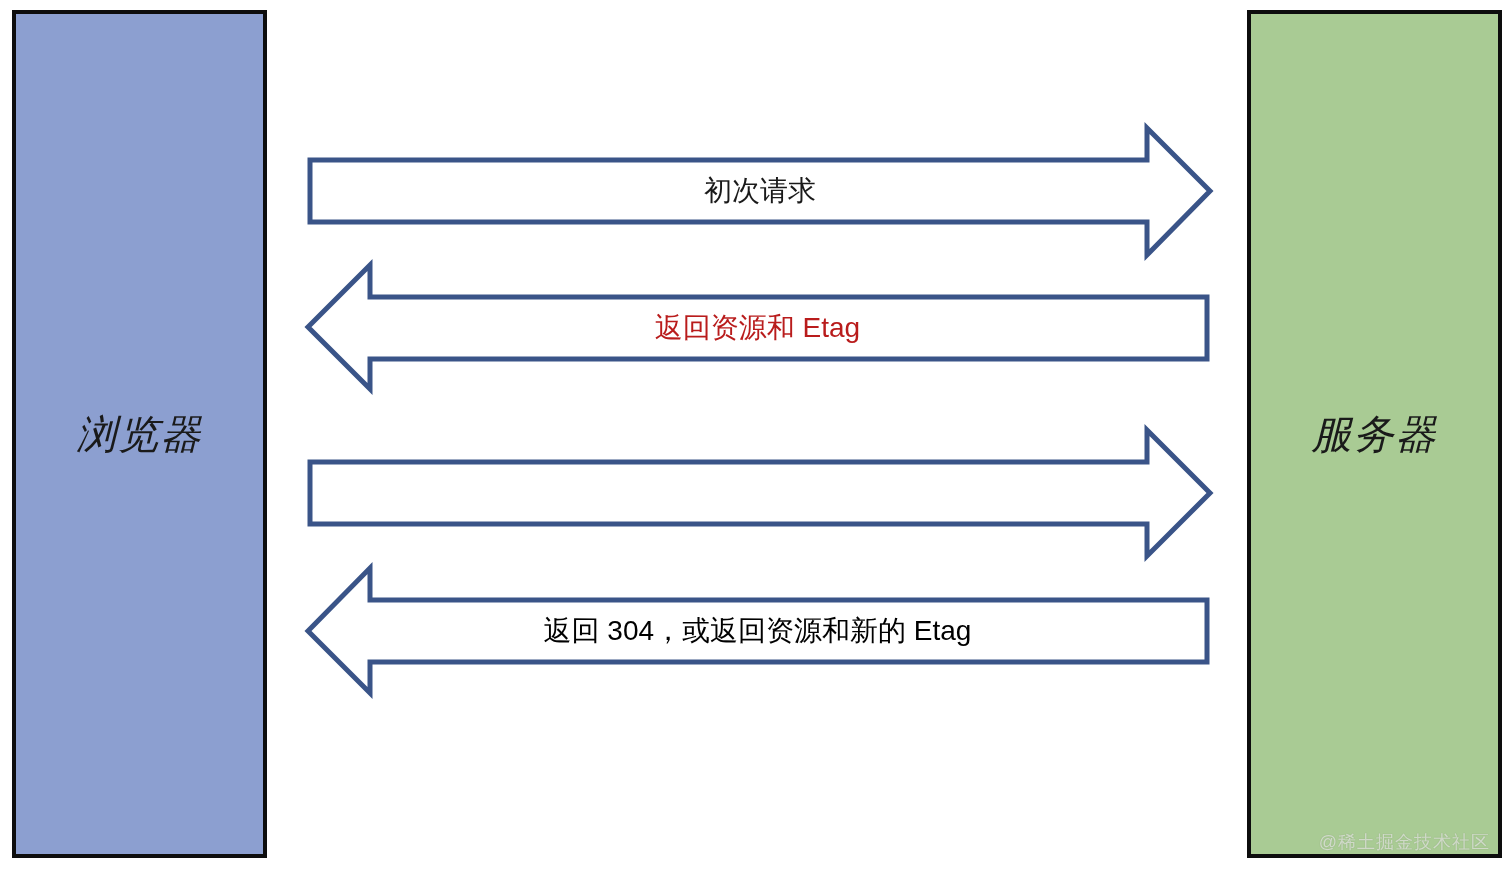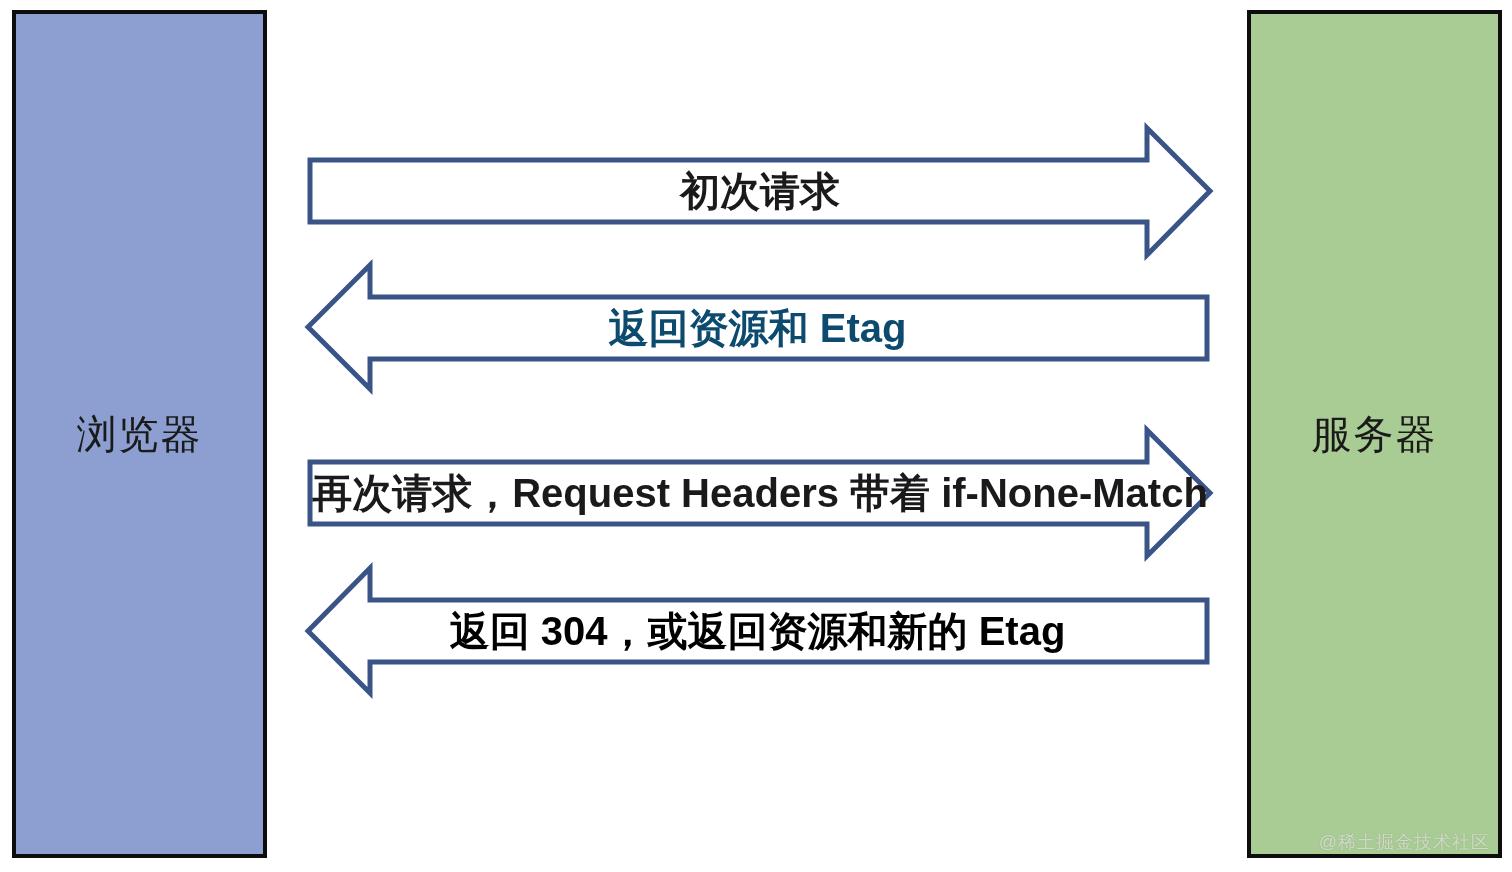--- a/index.html
+++ b/index.html
@@ -18,20 +18,21 @@
   .node-box {
     position: absolute;
     top: 10px;
     width: 255px;
     height: 848px;
     box-sizing: border-box;
     border: 4px solid #0d0d0d;
     display: flex;
     align-items: center;
     justify-content: center;
+    font-style: italic;
   }
   .node-box .node-label {
     font-size: 40px;
     color: #1a1a1a;
     letter-spacing: 2px;
   }
   #browser-box { left: 12px; }
   #server-box  { left: 1247px; text-align: right; }
   .arrows-layer {
     position: absolute;
@@ -42,24 +43,23 @@
   }
   .arrows-layer polygon {
     stroke-width: 5px;
     stroke-linejoin: miter;
   }
   .arrow-label {
     position: absolute;
     display: flex;
     align-items: center;
     justify-content: center;
-    font-size: 40px;
+    font-size: 28px;
     color: #1a1a1a;
     white-space: nowrap;
-    font-weight: bold;
   }
   #label-arrow-1 { left: 310px; top: 160px; width: 900px; height: 62px; }
   #label-arrow-2 { left: 308px; top: 297px; width: 899px; height: 62px; }
   #label-arrow-3 { left: 310px; top: 462px; width: 900px; height: 62px; }
   #label-arrow-4 { left: 308px; top: 600px; width: 899px; height: 62px; }
   .note-text {
     position: absolute;
     left: 308px;
     top: 378px;
     width: 820px;
@@ -96,22 +96,21 @@
 
   <svg class="arrows-layer" viewBox="0 0 1512 872" xmlns="http://www.w3.org/2000/svg" aria-hidden="true">
     <polygon points="310,160 1147,160 1147,128 1210,191 1147,255 1147,222 310,222" style="stroke: rgb(58, 84, 136); fill: rgb(255, 255, 255);"></polygon>
     <polygon points="308,327 370,265 370,297 1207,297 1207,359 370,359 370,389" style="stroke: rgb(58, 84, 136); fill: rgb(255, 255, 255);"></polygon>
     <polygon points="310,462 1147,462 1147,430 1210,493 1147,556 1147,524 310,524" style="stroke: rgb(58, 84, 136); fill: rgb(255, 255, 255);"></polygon>
     <polygon points="308,631 370,568 370,600 1207,600 1207,662 370,662 370,693" style="stroke: rgb(58, 84, 136); fill: rgb(255, 255, 255);"></polygon>
   </svg>
 
   <div class="arrow-label" id="label-arrow-1" style="color: rgb(26, 26, 26);">初次请求</div>
 
-  <div class="arrow-label" id="label-arrow-2" style="color: #0c4a6e;">返回资源和 Etag</div>
+  <div class="arrow-label" id="label-arrow-2" style="color: #b91c1c;">返回资源和 Etag</div>
 
 
-  <div class="arrow-label" id="label-arrow-3" style="color: rgb(26, 26, 26);">再次请求，Request Headers 带着 if-None-Match</div>
 
   <div class="arrow-label" id="label-arrow-4" style="color: #000000;">返回 304，或返回资源和新的 Etag</div>
 
   <div class="watermark">@稀土掘金技术社区</div>
 
 </div>
 
 </body></html>

